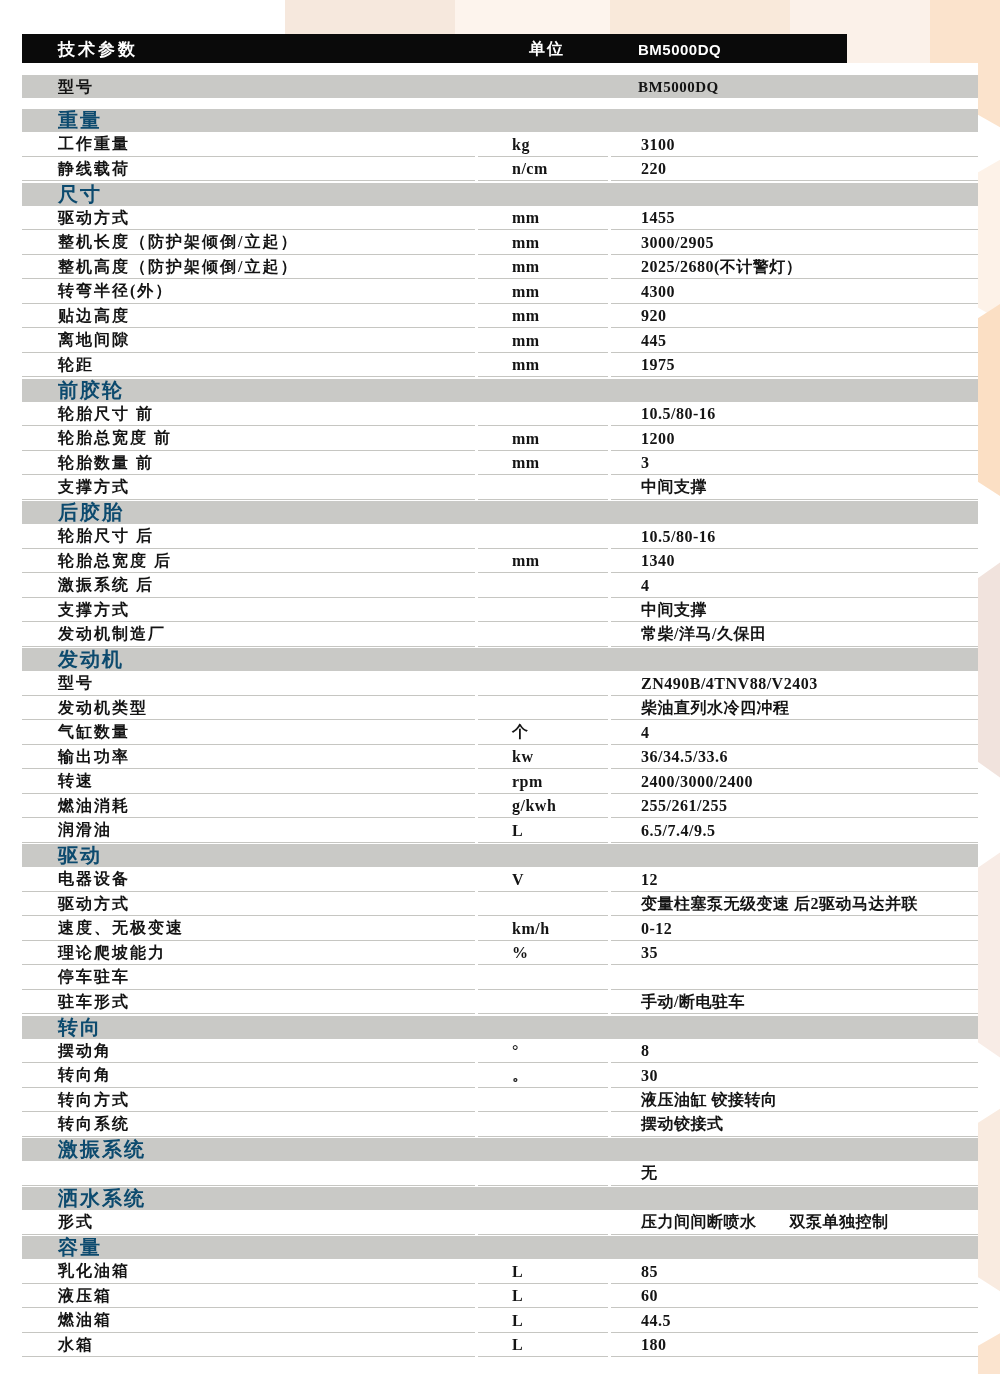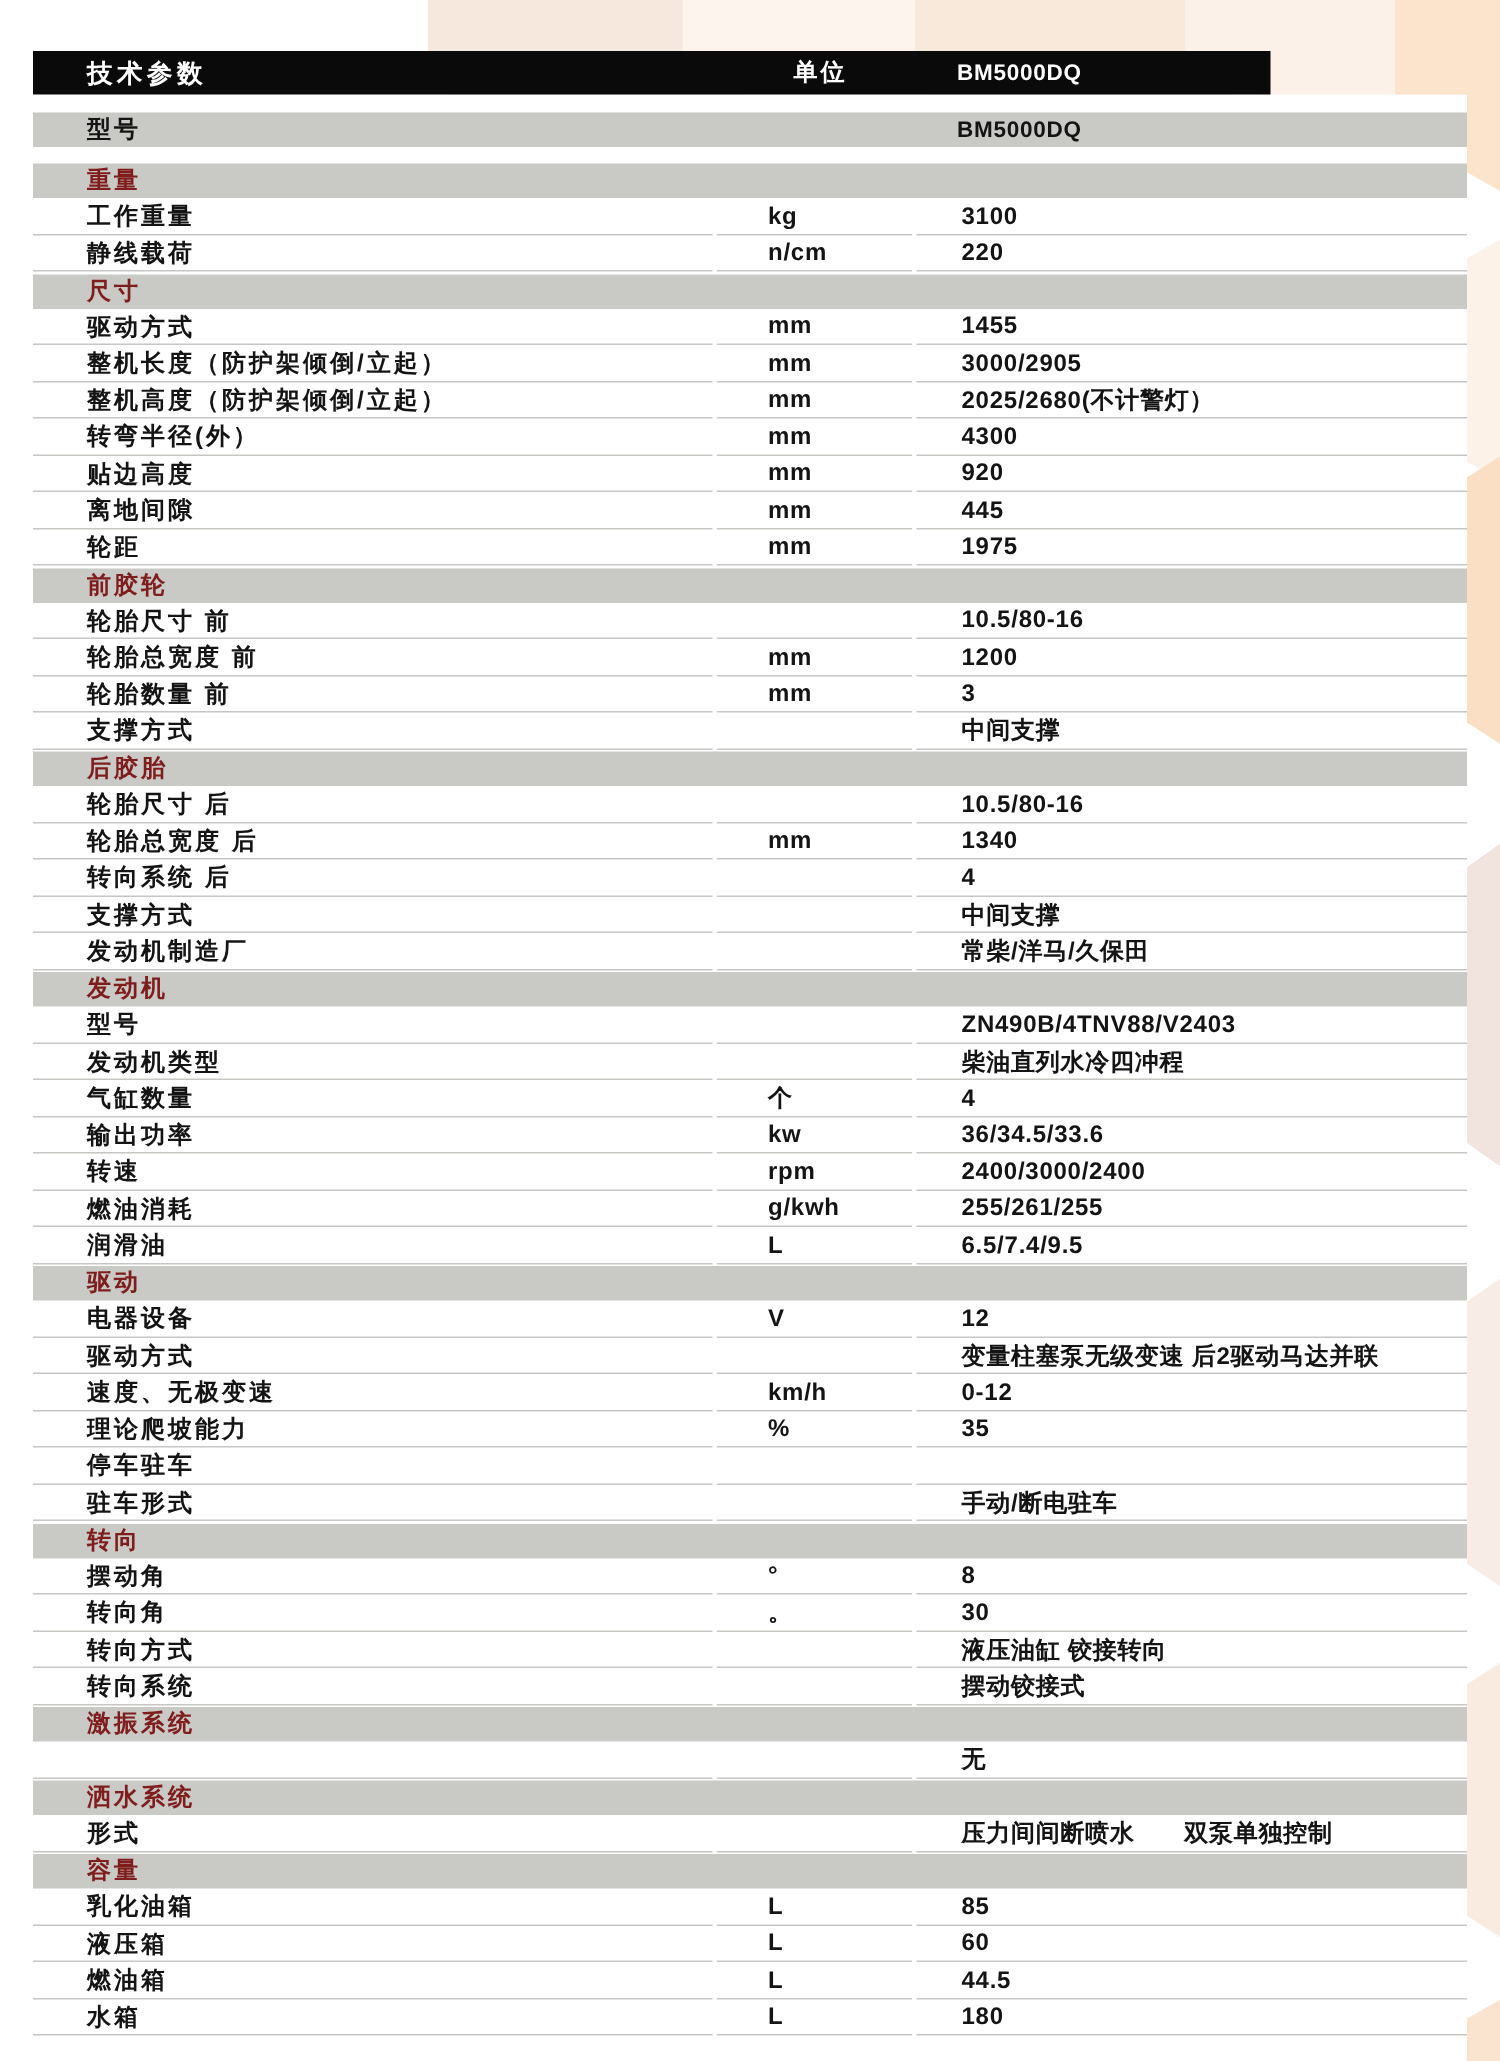--- a/index.html
+++ b/index.html
@@ -27,25 +27,25 @@
     font-weight:700;white-space:nowrap;
   }
   .header-bar .c1{left:36px;font-size:17px;letter-spacing:3px;}
   .header-bar .c2{left:507px;font-size:16px;letter-spacing:2px;}
   .header-bar .c3{left:616px;font-size:15px;letter-spacing:0.5px;}
   
   #rows{
     position:absolute;left:22px;top:75px;width:956px;z-index:2;
     display:flex;flex-direction:column;gap:1.5px;
   }
-  .row{flex:none;display:flex;gap:3px;height:23px;box-sizing:border-box;}
+  .row{flex:none;display:flex;gap:3px;height:23px;box-sizing:border-box;font-family:Liberation Serif, serif;}
   .row.spacer{height:8px;}
   .row.section{
     background:#c9c9c6;align-items:center;padding-left:36px;
-    font-size:16px;font-weight:700;color:#7f1d1d;letter-spacing:2px;white-space:nowrap;
+    font-size:20px;font-weight:700;color:#0c4a6e;letter-spacing:2px;white-space:nowrap;
   }
   .row.model{background:#c9c9c6;position:relative;}
   .row.model .mlabel{
     position:absolute;left:36px;top:50%;transform:translateY(-50%);
     font-size:16px;font-weight:700;color:#141414;letter-spacing:2px;white-space:nowrap;
   }
   .row.model .mvalue{
     position:absolute;left:616px;top:50%;transform:translateY(-50%);
     font-size:15px;font-weight:700;color:#141414;letter-spacing:0.5px;white-space:nowrap;
   }
@@ -169,21 +169,21 @@
       <div class="cell label">轮胎尺寸 后</div>
       <div class="cell unit"></div>
       <div class="cell value">10.5/80-16</div>
     </div>
     <div class="row data">
       <div class="cell label">轮胎总宽度 后</div>
       <div class="cell unit">mm</div>
       <div class="cell value">1340</div>
     </div>
     <div class="row data">
-      <div class="cell label">转向系统 后</div>
+      <div class="cell label">激振系统 后</div>
       <div class="cell unit"></div>
       <div class="cell value">4</div>
     </div>
     <div class="row data">
       <div class="cell label">支撑方式</div>
       <div class="cell unit"></div>
       <div class="cell value">中间支撑</div>
     </div>
     <div class="row data">
       <div class="cell label">发动机制造厂</div>

